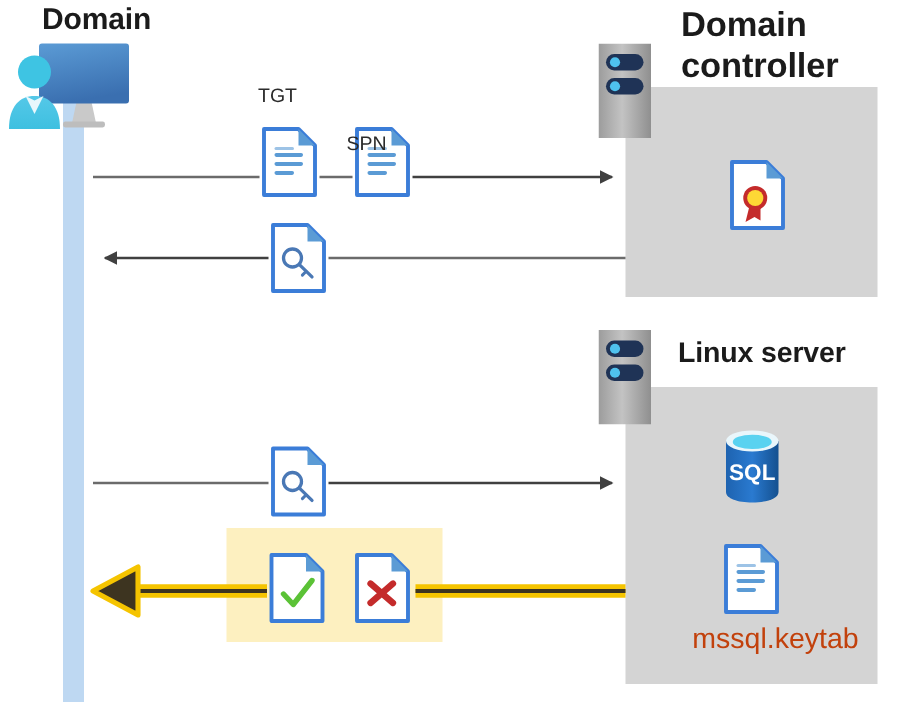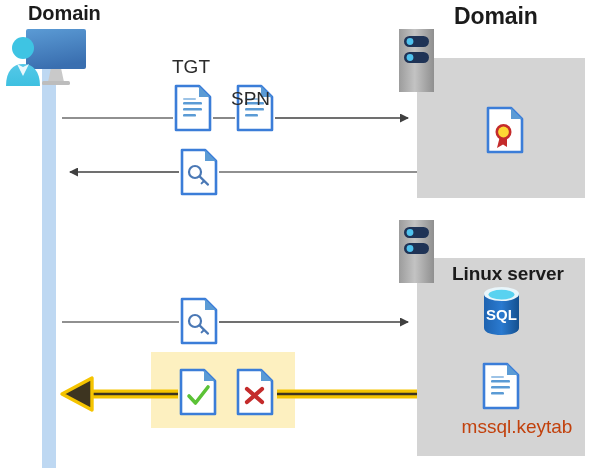--- a/index.html
+++ b/index.html
@@ -27,21 +27,21 @@
   
   .heading {
     position: absolute;
     font-weight: bold;
     color: #1b1b1b;
     line-height: 1.18;
     letter-spacing: -0.1px;
   }
   #client-title { left: 28px;  top: 2px;  font-size: 20px; }
   #dc-title     { left: 454px; top: 3px;  font-size: 23px; width: 140px; }
-  #linux-title  { left: 452px; top: 225px; font-size: 19px; width: 145px; margin-top: 38px; }
+  #linux-title  { left: 452px; top: 225px; font-size: 19px; width: 145px; }
 
   
   #lifeline {
     position: absolute;
     left: 42px;
     top: 62px;
     width: 14px;
     height: 406px;
     background: #bed8f2;
   }
@@ -62,21 +62,21 @@
   #tkt-doc2 { left: 180px; top: 297px; width: 38px; height: 48px; }
   #ok-doc   { left: 179px; top: 368px; width: 38px; height: 48px; }
   #no-doc   { left: 236px; top: 368px; width: 38px; height: 48px; }
   #cert-doc { left: 486px; top: 106px; width: 38px; height: 48px; }
   #keytab-doc { left: 482px; top: 362px; width: 38px; height: 48px; }
   #sql-icon { left: 479px; top: 286px; width: 45px; height: 50px; }
 
   
   .doc-label {
     position: absolute;
-    font-size: 19px;
+    font-size: 13px;
     color: #2b2b2b;
   }
   #tgt-label { left: 172px; top: 56px; }
   #spn-label { left: 231px; top: 56px; margin-top: 32px; }
 
   #keytab-label {
     position: absolute;
     left: 417px; top: 416px; width: 200px;
     text-align: center;
     font-size: 19px;
@@ -146,20 +146,21 @@
       <line x1="277" y1="394" x2="417" y2="394" stroke="#3d3420" stroke-width="2.6"></line>
 
       <path d="M62,394 L92,378 L92,410 Z" fill="#3d3420" stroke="#f5c400" stroke-width="3.4" stroke-linejoin="round"></path>
     </g>
   </svg>
 
   <div class="heading" id="client-title">Domain</div>
 
   <div class="heading" id="dc-title">
     <div>Domain</div>
+    <div>controller</div>
   </div>
 
   <div class="heading" id="linux-title">Linux server</div>
 
   <div id="lifeline"></div>
 
   <svg id="client-icon" viewBox="0 0 94 66" xmlns="http://www.w3.org/2000/svg">
     <defs>
       <linearGradient id="mon" x1="0" y1="0" x2="0.25" y2="1">
         <stop offset="0" stop-color="#5b9bd5"></stop>

